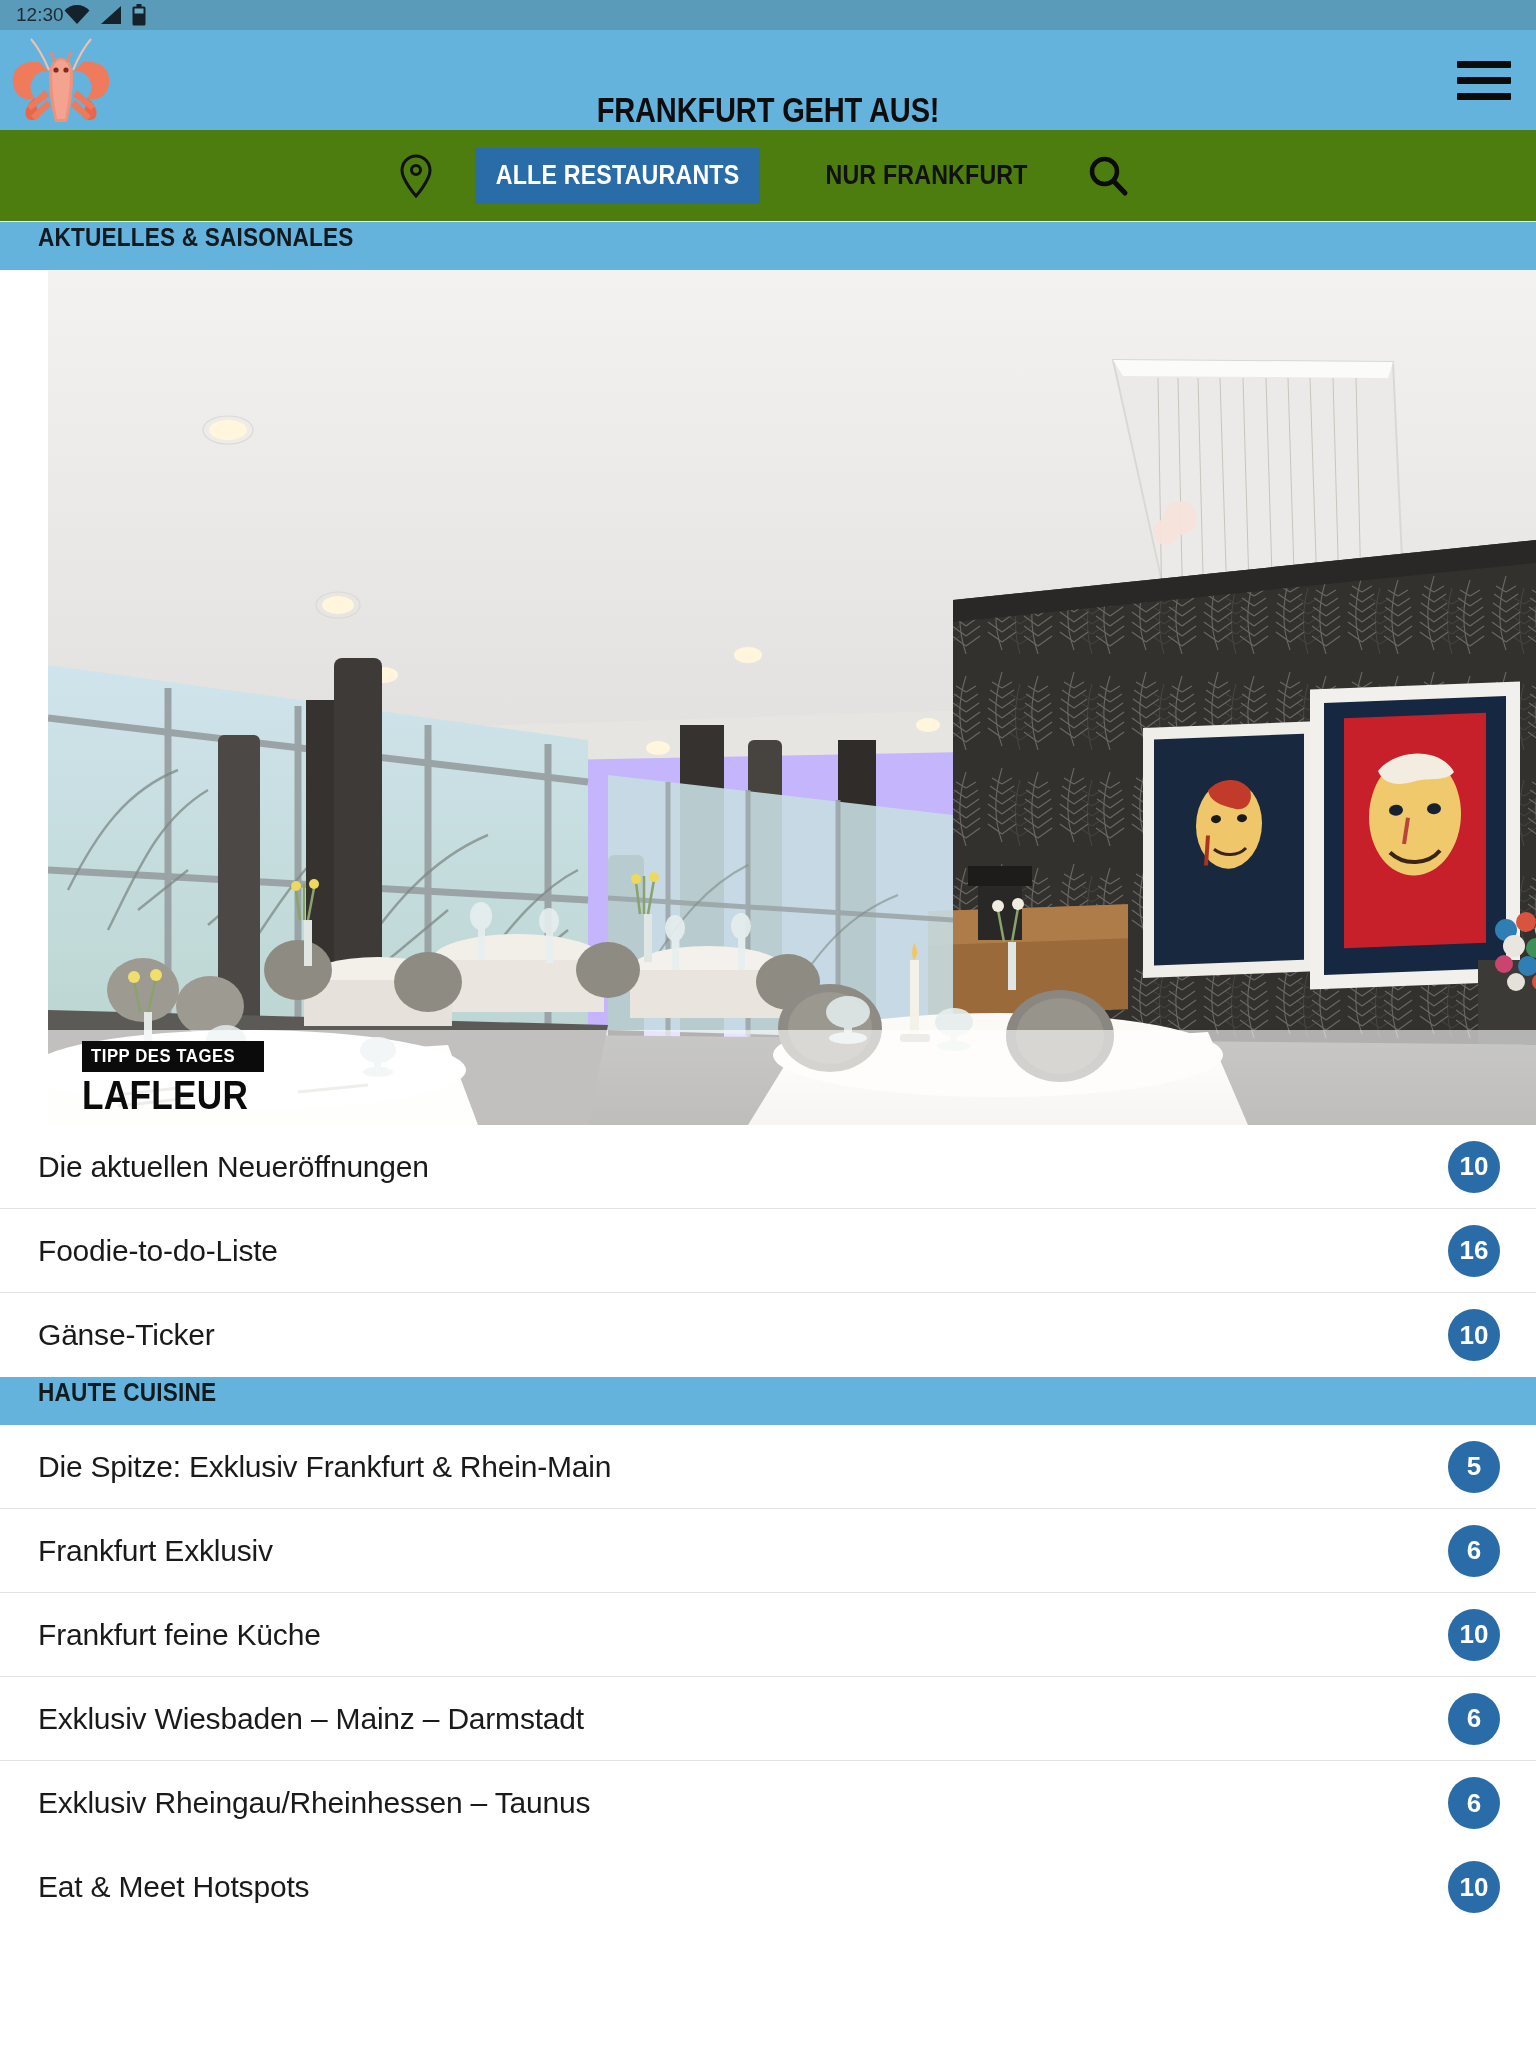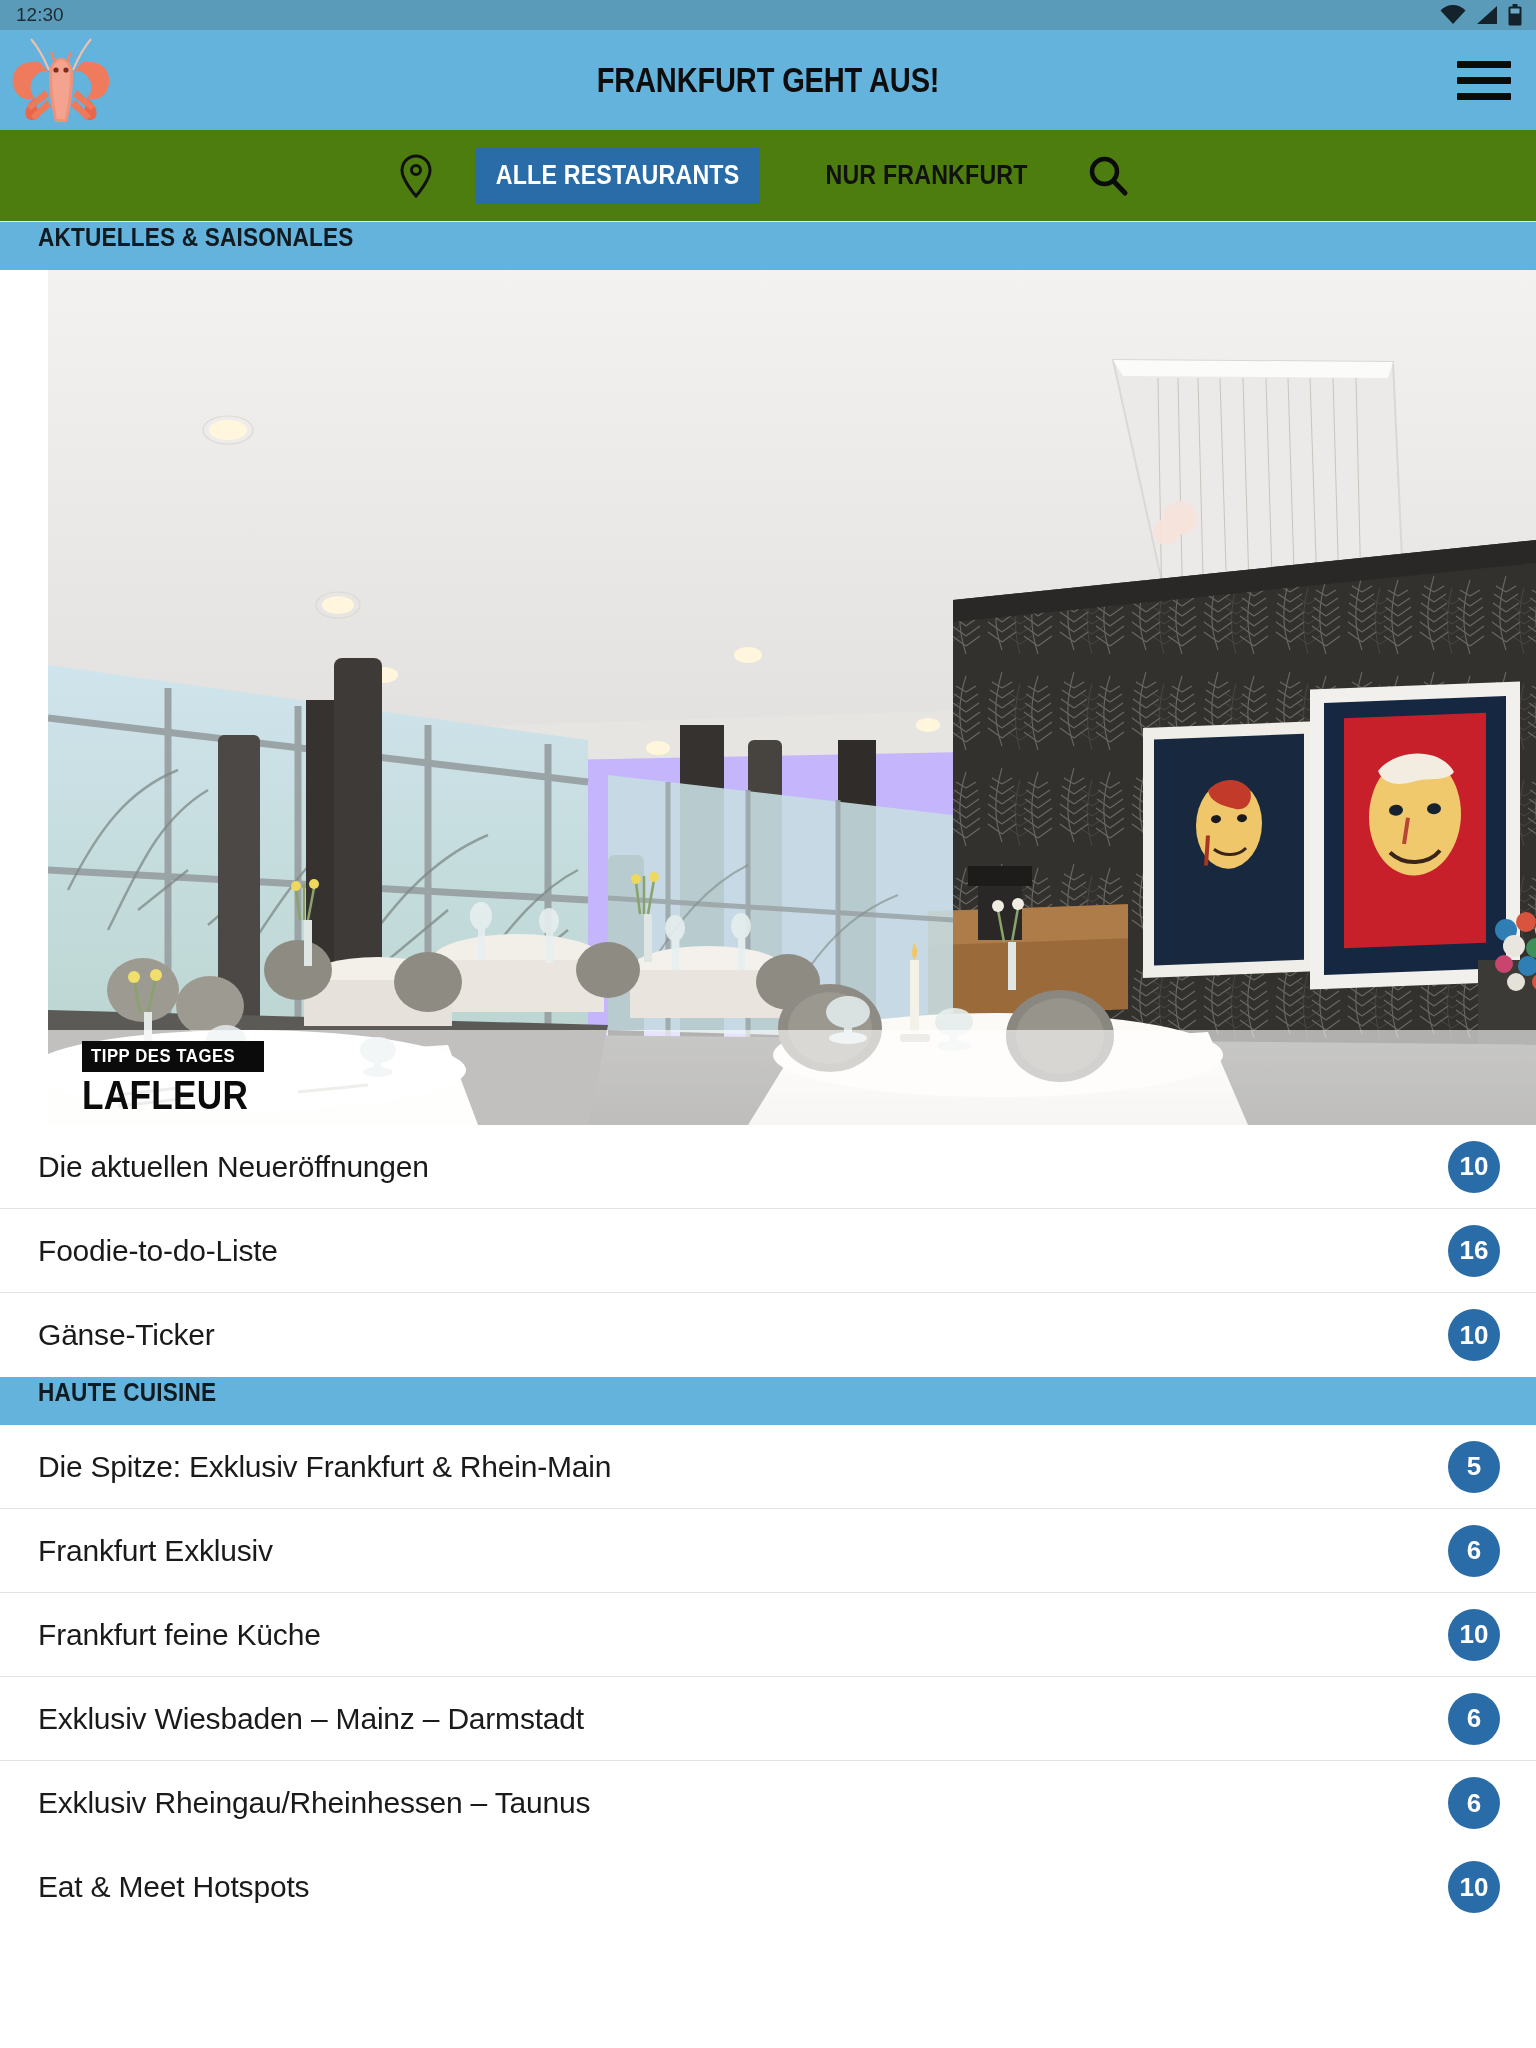--- a/index.html
+++ b/index.html
@@ -12,39 +12,38 @@
   }
 
   .app { width: 1536px; height: 2048px; position: relative; overflow: hidden; background:#fff; }
 
   
   .statusbar {
     height: 30px;
     background: #5b9bba;
     display: flex;
     align-items: center;
-    justify-content: space-between;
     padding: 0 14px 0 16px;
   }
   .statusbar .clock {
     color: #1d2b33;
     font-size: 19px;
     font-family: "Liberation Sans", sans-serif;
     letter-spacing: 0px;
     line-height: 30px;
   }
   .status-icons { display: flex; align-items: center; gap: 9px; }
   .status-icons svg { display: block; }
 
   
   .header {
     height: 100px;
     background: #64b3dc;
     display: flex;
-    align-items: center;
+    align-items: flex-end;
     position: relative;
   }
   .logo {
     width: 122px; height: 100px;
     position: relative;
     flex: 0 0 122px;
     display: flex; align-items: center; justify-content: center;
   }
   .logo svg { display:block; }
   .app-title {

